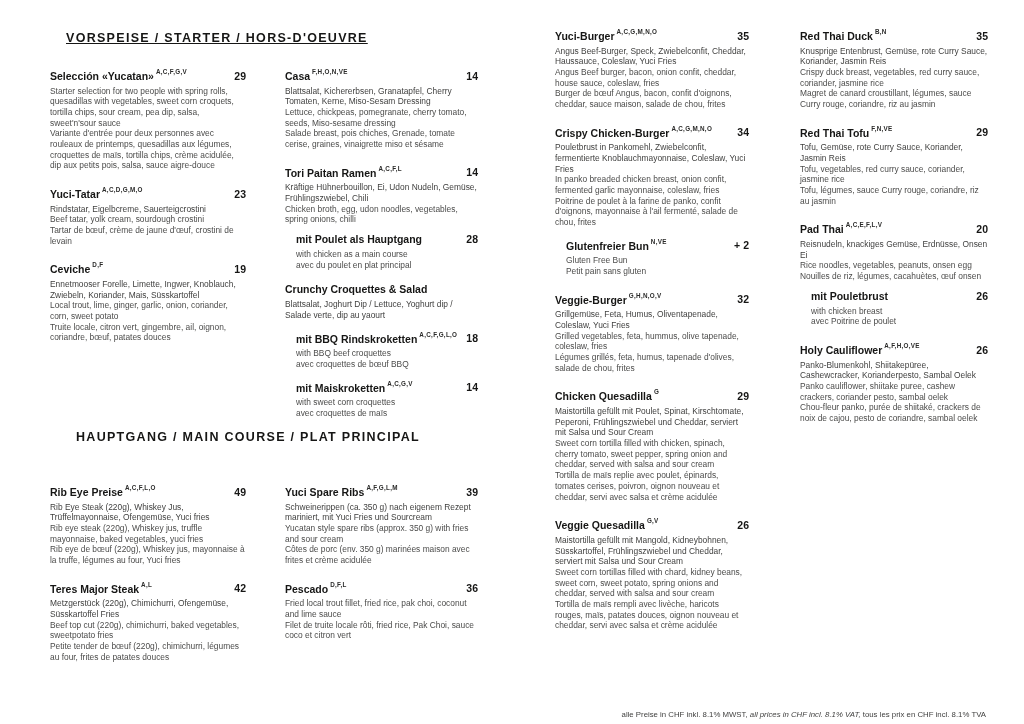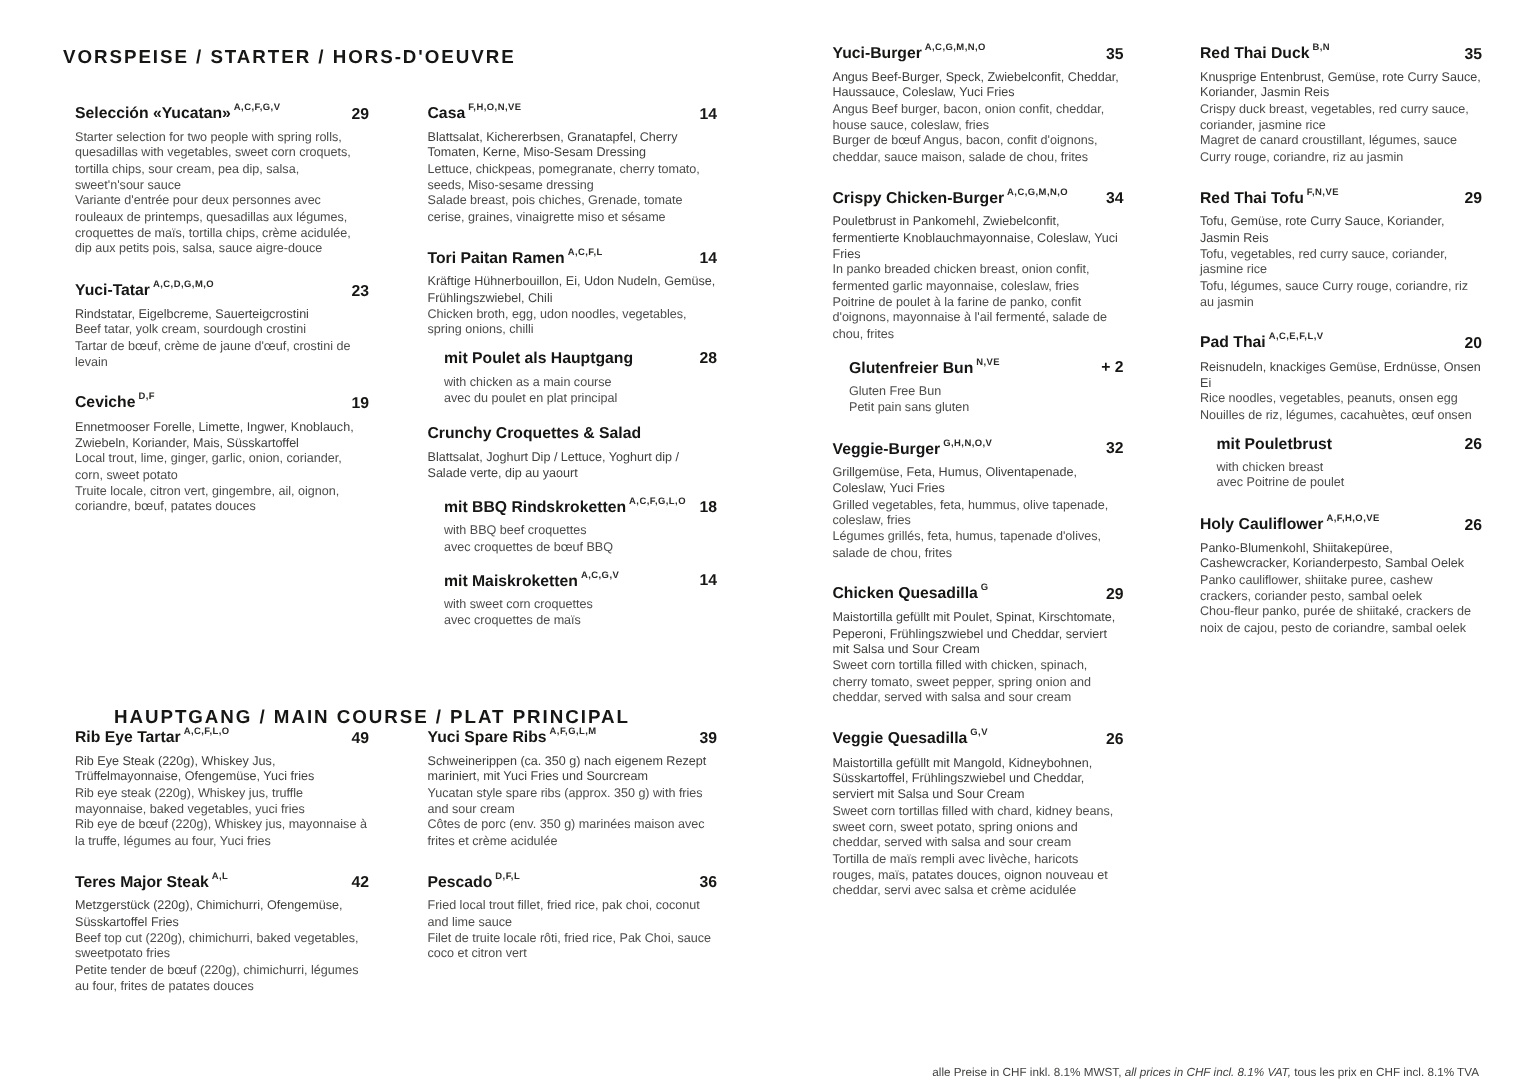--- a/index.html
+++ b/index.html
@@ -10,22 +10,22 @@
     font-family: "Liberation Sans", "DejaVu Sans", sans-serif;
     color: #1c1c1b;
     -webkit-font-smoothing: antialiased;
   }
   .heading {
     position: absolute; margin: 0;
     font-size: 12.5px; font-weight: bold;
     letter-spacing: 1.3px; white-space: nowrap;
     color: #161615;
   }
-  #heading-starters { left: 42px; top: 31px; }
-  #heading-mains    { left: 50px; top: 471px; padding-left: 26px; }
+  #heading-starters { left: 66px; top: 31px; text-decoration: underline; }
+  #heading-mains    { left: 50px; top: 430px; padding-left: 26px; }
 
   .col { position: absolute; }
   #colA  { left: 50px;  top: 66px;  width: 196px; }
   #colB  { left: 285px; top: 66px;  width: 193px; }
   #colM1 { left: 50px;  top: 482px; width: 196px; }
   #colM2 { left: 285px; top: 482px; width: 193px; }
   #colC  { left: 555px; top: 26px;  width: 194px; }
   #colD  { left: 800px; top: 26px;  width: 188px; }
 
   .item { margin-bottom: 13px; }
@@ -137,21 +137,21 @@
       <p class="desc en">with sweet corn croquettes</p>
       <p class="desc fr">avec croquettes de maïs</p>
     </div>
   </div>
 
 <h1 class="heading" id="heading-mains">HAUPTGANG / MAIN COURSE / PLAT PRINCIPAL</h1>
 
 <div class="col" id="colM1">
     <div class="item">
       <div class="title-row">
-        <span class="t-left"><span>Rib Eye Tartar</span><sup class="alg">A,C,F,L,O</sup></span>
+        <span class="t-left"><span>Rib Eye Preise</span><sup class="alg">A,C,F,L,O</sup></span>
         <span class="price">49</span>
       </div>
       <p class="desc de">Rib Eye Steak (220g), Whiskey Jus, Trüffelmayonnaise, Ofengemüse, Yuci fries</p>
       <p class="desc en">Rib eye steak (220g), Whiskey jus, truffle mayonnaise, baked vegetables, yuci fries</p>
       <p class="desc fr">Rib eye de bœuf (220g), Whiskey jus, mayonnaise à la truffe, légumes au four, Yuci fries</p>
     </div>
     <div class="item">
       <div class="title-row">
         <span class="t-left"><span>Teres Major Steak</span><sup class="alg">A,L</sup></span>
         <span class="price">42</span>
@@ -216,20 +216,21 @@
       <p class="desc en">Grilled vegetables, feta, hummus, olive tapenade, coleslaw, fries</p>
       <p class="desc fr">Légumes grillés, feta, humus, tapenade d'olives, salade de chou, frites</p>
     </div>
     <div class="item">
       <div class="title-row">
         <span class="t-left"><span>Chicken Quesadilla</span><sup class="alg">G</sup></span>
         <span class="price">29</span>
       </div>
       <p class="desc de">Maistortilla gefüllt mit Poulet, Spinat, Kirschtomate, Peperoni, Frühlingszwiebel und Cheddar, serviert mit Salsa und Sour Cream</p>
       <p class="desc en">Sweet corn tortilla filled with chicken, spinach, cherry tomato, sweet pepper, spring onion and cheddar, served with salsa and sour cream</p>
+      <p class="desc fr">Tortilla de maïs replie avec poulet, épinards, tomates cerises, poivron, oignon nouveau et cheddar, servi avec salsa et crème acidulée</p>
     </div>
     <div class="item">
       <div class="title-row">
         <span class="t-left"><span>Veggie Quesadilla</span><sup class="alg">G,V</sup></span>
         <span class="price">26</span>
       </div>
       <p class="desc de">Maistortilla gefüllt mit Mangold, Kidneybohnen, Süsskartoffel, Frühlingszwiebel und Cheddar, serviert mit Salsa und Sour Cream</p>
       <p class="desc en">Sweet corn tortillas filled with chard, kidney beans, sweet corn, sweet potato, spring onions and cheddar, served with salsa and sour cream</p>
       <p class="desc fr">Tortilla de maïs rempli avec livèche, haricots rouges, maïs, patates douces, oignon nouveau et cheddar, servi avec salsa et crème acidulée</p>
     </div>

